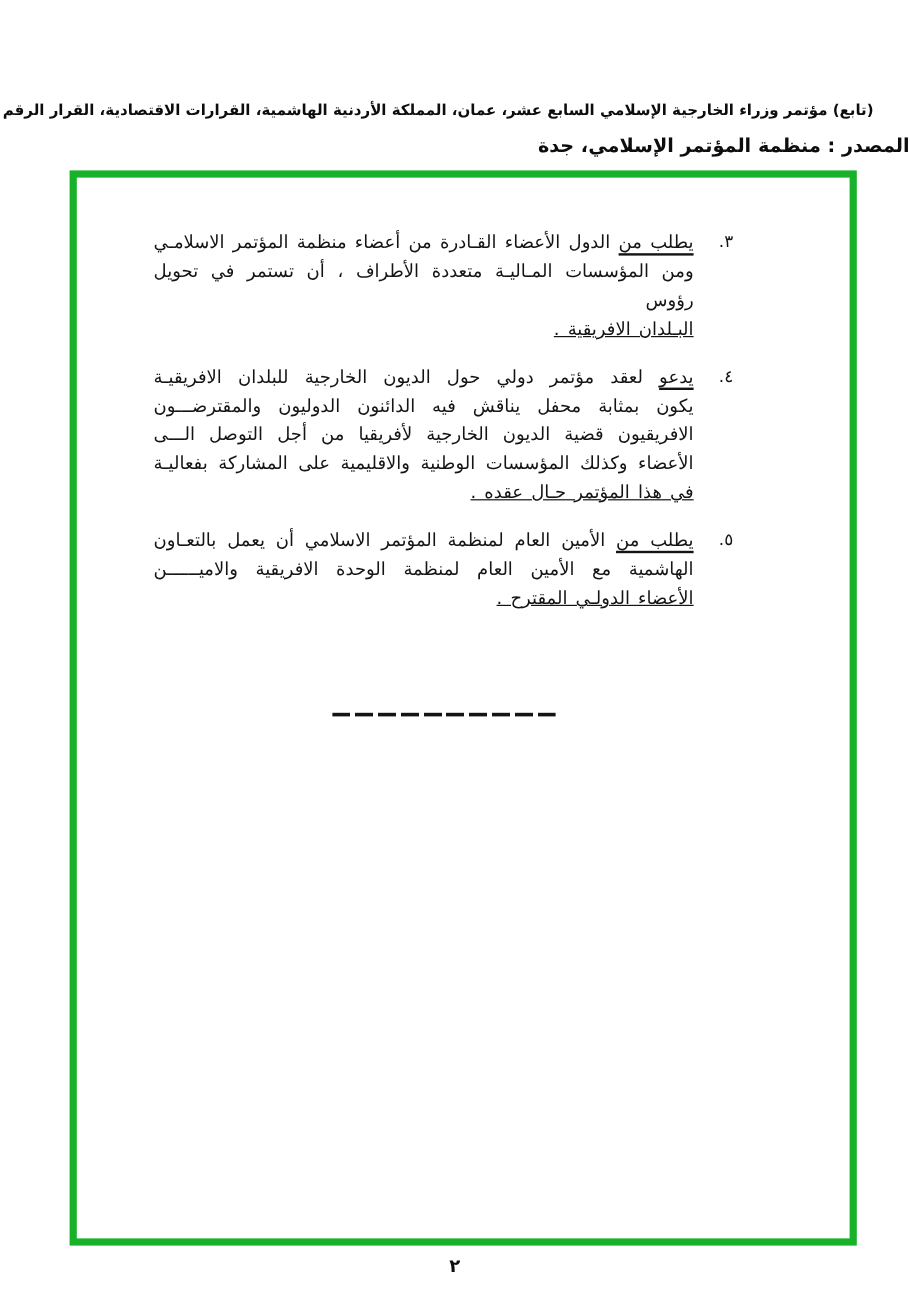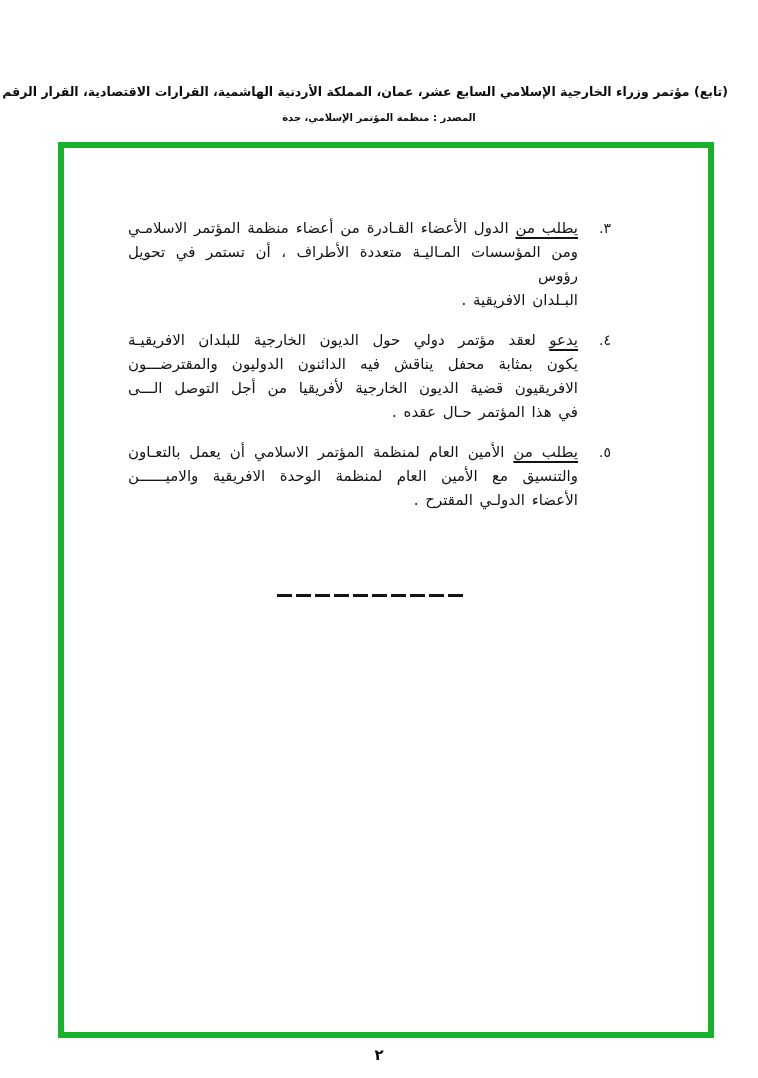--- a/index.html
+++ b/index.html
@@ -25,40 +25,39 @@
     font-size: 12.5px;
     font-weight: bold;
     letter-spacing: 0;
     color: #0d0d0d;
     white-space: nowrap;
   }
   .hdr2 {
     position: absolute;
     top: 112px; left: 0; right: 0;
     direction: rtl;
-    text-align: center;
-    font-size: 10px;
+    text-align: right;
+    font-size: 16px;
     font-weight: bold;
     color: #0d0d0d;
   }
   
   .frame {
     position: absolute;
     left: 58px; top: 142px;
     width: 656px; height: 896px;
     border: 6px solid #17b22a;
     box-sizing: border-box;
     background: #ffffff;
   }
   
   .clauses {
     position: absolute;
     left: 128px; top: 190px;
     width: 503px;
-    margin-top: 26px;
   }
   .clause {
     display: flex;
     align-items: flex-start;
     margin-bottom: 16px;
   }
   .clause-text {
     width: 450px;
     direction: rtl;
     font-size: 15px;
@@ -75,20 +74,21 @@
     line-height: 24px;
     color: #141414;
   }
   .line {
     text-align: justify;
     text-align-last: justify;
   }
   .line.last {
     text-align: left;
     text-align-last: right;
+    text-decoration: underline;
   }
   .u {
     text-decoration: underline;
     text-underline-offset: 4px;
     text-decoration-thickness: 1.5px;
   }
   
   .divider {
     position: absolute;
     left: 277px; top: 594px;
@@ -123,28 +123,29 @@
           <div class="line">ومن المؤسسات المـاليـة متعددة الأطراف ، أن تستمر في تحويل رؤوس</div>
           <div class="line last">البـلدان الافريقية .</div>
         </div>
         <div class="clause-num" dir="rtl">٣.</div>
       </div>
       <div class="clause">
         <div class="clause-text" dir="rtl">
           <div class="line"><span class="u">يدعو</span> لعقد مؤتمر دولي حول الديون الخارجية للبلدان الافريقيـة</div>
           <div class="line">يكون بمثابة محفل يناقش فيه الدائنون الدوليون والمقترضـــون</div>
           <div class="line">الافريقيون قضية الديون الخارجية لأفريقيا من أجل التوصل الـــى</div>
+          <div class="line">الأعضاء وكذلك المؤسسات الوطنية والاقليمية على المشاركة بفعاليـة</div>
           <div class="line last">في هذا المؤتمر حـال عقده .</div>
         </div>
         <div class="clause-num" dir="rtl">٤.</div>
       </div>
       <div class="clause">
         <div class="clause-text" dir="rtl">
           <div class="line"><span class="u">يطلب من</span> الأمين العام لمنظمة المؤتمر الاسلامي أن يعمل بالتعـاون</div>
-          <div class="line">والتنسيق مع الأمين العام لمنظمة الوحدة الافريقية والاميــــــن</div>
+          <div class="line">الهاشمية مع الأمين العام لمنظمة الوحدة الافريقية والاميــــــن</div>
           <div class="line last">الأعضاء الدولـي المقترح .</div>
         </div>
         <div class="clause-num" dir="rtl">٥.</div>
       </div>
     </div>
 
   <div class="divider"></div>
 
   <div class="pagenum">٢</div>
 

